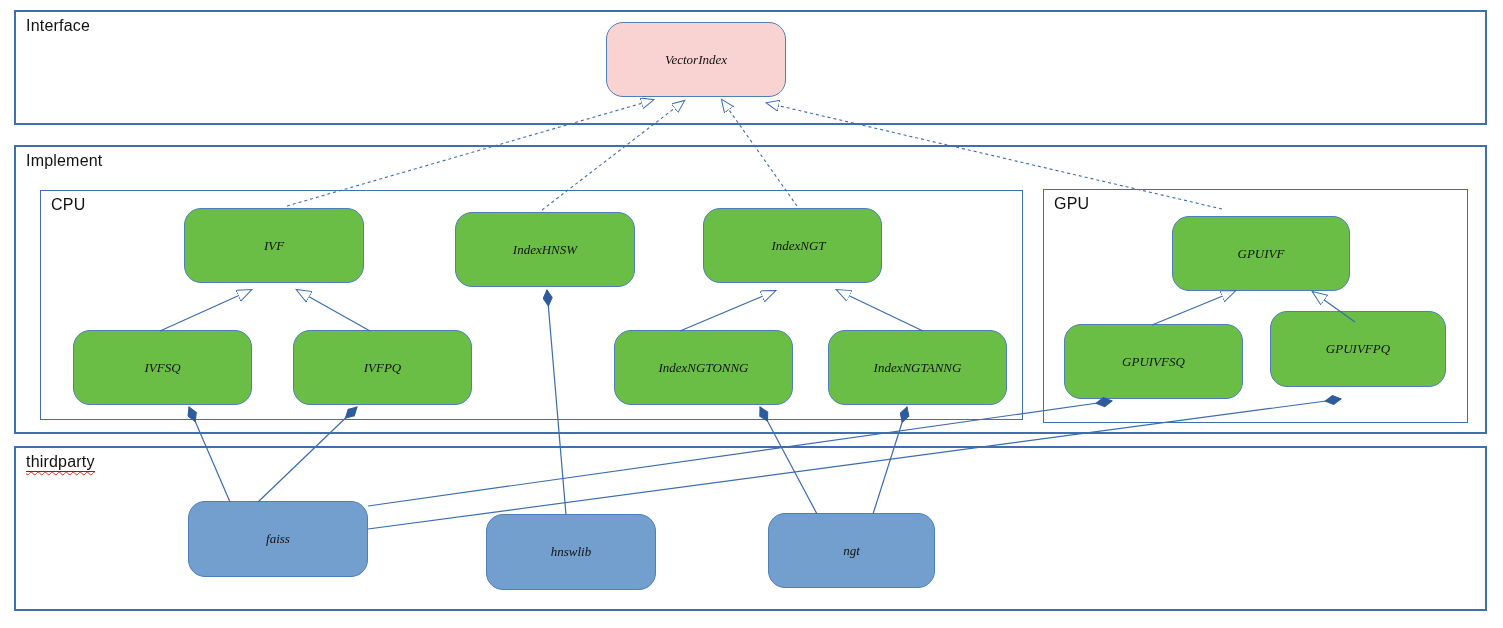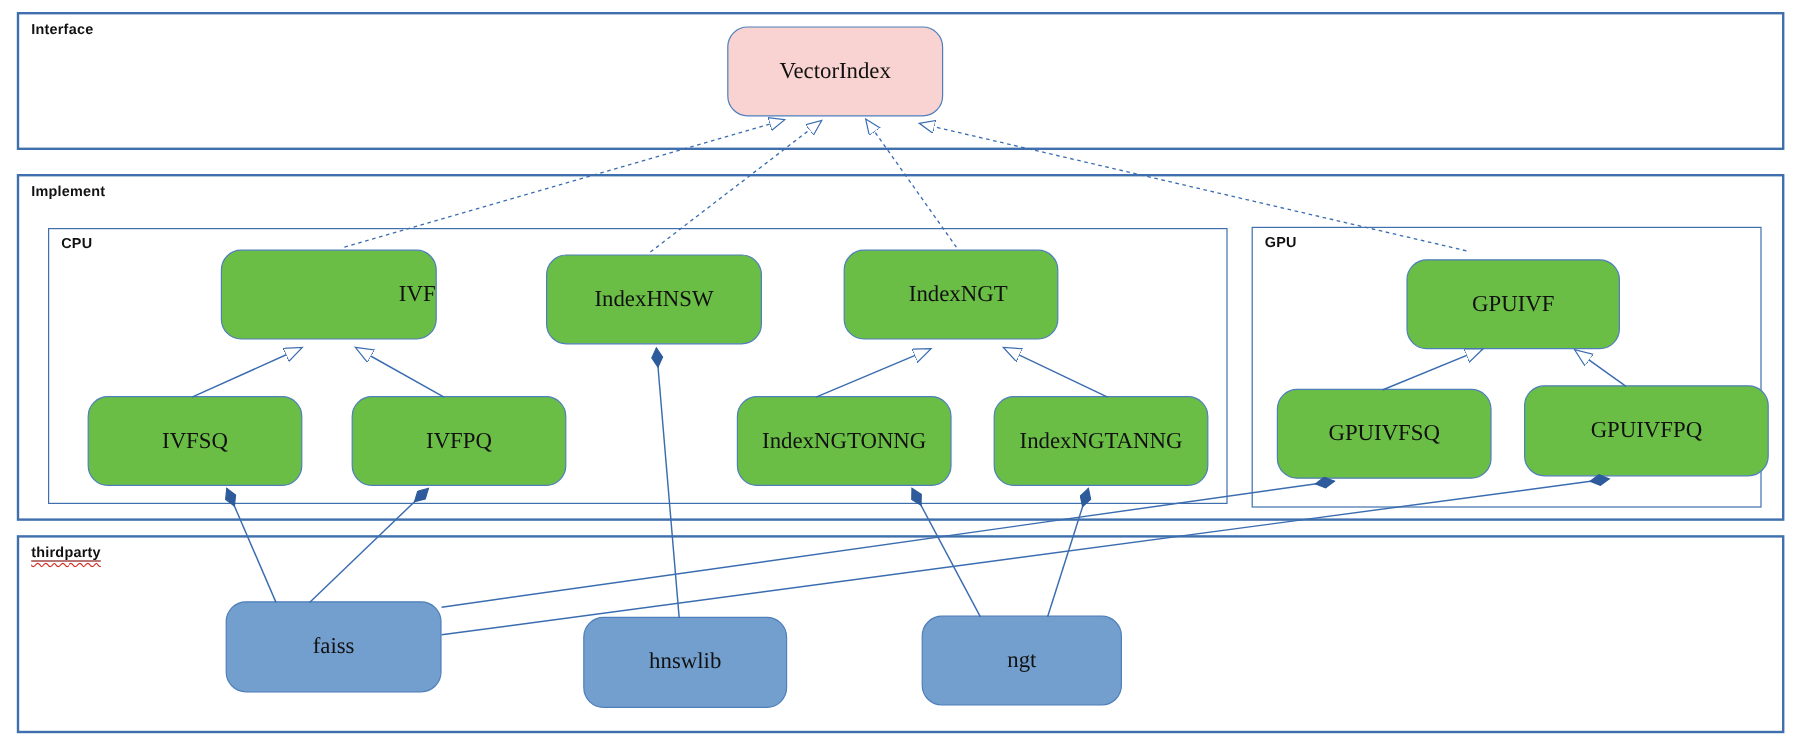--- a/index.html
+++ b/index.html
@@ -6,34 +6,34 @@
   .canvas{
     position:relative;width:1503px;height:628px;background:#fff;overflow:hidden;
     font-family:"Liberation Sans", sans-serif;
   }
   .container{
     position:absolute;border:2px solid var(--container-border,#3f6fad);
     background:transparent;box-sizing:border-box;
   }
   .container.inner{border-width:1.5px;}
   .container-label{
-    position:absolute;top:5px;left:10px;font-size:12px;color:var(--label-color,#111);
+    position:absolute;top:5px;left:10px;font-size:16px;color:var(--label-color,#111);
     letter-spacing:.2px;
-    font-weight:bold;
   }
   .container-label.squiggly{
     text-decoration:underline wavy var(--squiggle-color,#d93025);
     text-decoration-thickness:1px;text-underline-offset:4px;
     border-bottom:1px solid #8a1f1b;padding-bottom:0px;
   }
   .node{
     position:absolute;box-sizing:border-box;border:1.4px solid var(--node-border,#4e7fba);
     border-radius:17px;display:flex;align-items:center;justify-content:center;
-    font-family:"Liberation Serif","DejaVu Serif",serif;font-size:19px;color:#111;
+    font-family:"Liberation Serif","DejaVu Serif",serif;font-size:13px;color:#111;
     z-index:3;
+    font-style:italic;
   }
   .node.interface-kind{background:var(--interface-fill,#f8d3d1);}
   .node.implementation-kind{background:var(--implementation-fill,#6abe45);}
   .node.library-kind{background:var(--library-fill,#739fce);}
   svg.edges{position:absolute;top:0;left:0;z-index:5;pointer-events:none;}
   .edge{stroke:var(--connector,#3a6cb0);stroke-width:1.2;fill:none;}
   .edge.dashed{stroke-dasharray:3 3;stroke-width:1.1;}
 </style>
 </head>
 <body>
@@ -91,21 +91,21 @@
     <line class="edge" x1="368" y1="506" x2="1112" y2="401" marker-end="url(#diamondFilled)"></line>
     <line class="edge" x1="368" y1="529" x2="1341" y2="399" marker-end="url(#diamondFilled)"></line>
     <line class="edge" x1="817" y1="514" x2="760" y2="407" marker-end="url(#diamondFilled)"></line>
     <line class="edge" x1="873" y1="514" x2="907" y2="407" marker-end="url(#diamondFilled)"></line>
   </svg>
 
   <div class="node interface-kind" style="left:606px;top:22px;width:180px;height:75px;">
     <span>VectorIndex</span>
   </div>
 
-  <div class="node implementation-kind" style="left:184px;top:208px;width:180px;height:75px;justify-content:flex-end;">
+  <div class="node implementation-kind" style="left:184px;top:208px;width:180px;height:75px;">
     <span>IVF</span>
   </div>
 
   <div class="node implementation-kind" style="left:455px;top:212px;width:180px;height:75px;">
     <span>IndexHNSW</span>
   </div>
 
   <div class="node implementation-kind" style="left:703px;top:208px;width:179px;height:75px;padding-left:12px;">
     <span>IndexNGT</span>
   </div>
@@ -127,21 +127,21 @@
   </div>
 
   <div class="node implementation-kind" style="left:1172px;top:216px;width:178px;height:75px;">
     <span>GPUIVF</span>
   </div>
 
   <div class="node implementation-kind" style="left:1064px;top:324px;width:179px;height:75px;">
     <span>GPUIVFSQ</span>
   </div>
 
-  <div class="node implementation-kind" style="left:1270px;top:321px;width:204px;height:76px;">
+  <div class="node implementation-kind" style="left:1270px;top:311px;width:176px;height:76px;">
     <span>GPUIVFPQ</span>
   </div>
 
   <div class="node library-kind" style="left:188px;top:501px;width:180px;height:76px;">
     <span>faiss</span>
   </div>
 
   <div class="node library-kind" style="left:486px;top:514px;width:170px;height:76px;">
     <span>hnswlib</span>
   </div>

